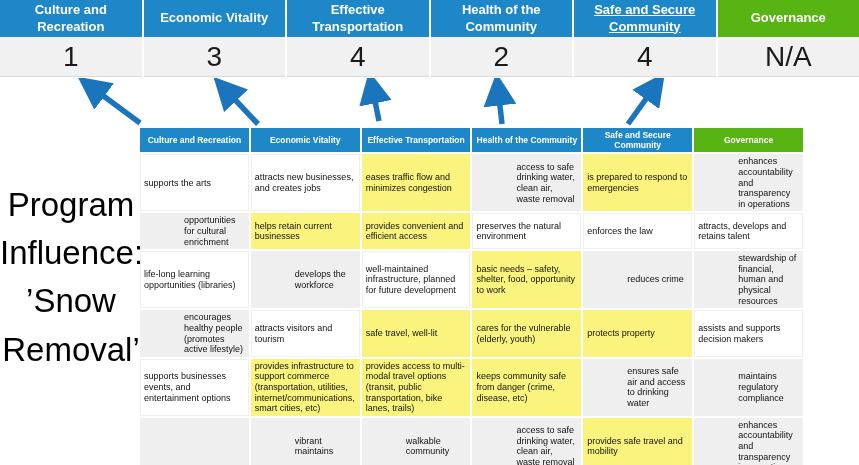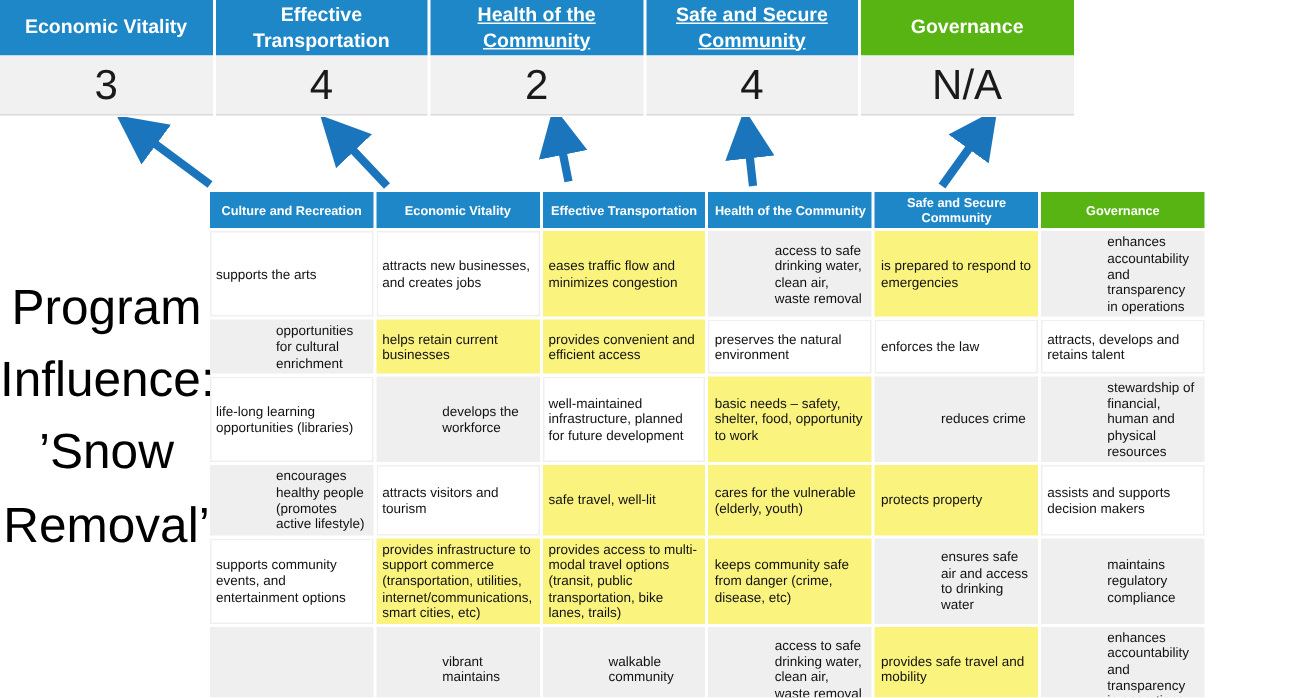--- a/index.html
+++ b/index.html
@@ -38,30 +38,35 @@
   .matrix td.yellow{background:var(--yellow);}
   .matrix tr:last-child td{height:29px;}
 </style>
 </head>
 <body>
 
 <div id="canvas">
 
   <div class="summary">
       <div class="sum-col">
+        <div class="sum-head blue" style="white-space: pre-line;">Culture and
+Recreation</div>
+        <div class="sum-val">1</div>
+      </div>
+      <div class="sum-col">
         <div class="sum-head blue" style="white-space: pre-line;">Economic Vitality</div>
         <div class="sum-val">3</div>
       </div>
       <div class="sum-col">
         <div class="sum-head blue" style="white-space: pre-line;">Effective
 Transportation</div>
         <div class="sum-val">4</div>
       </div>
       <div class="sum-col">
-        <div class="sum-head blue" style="white-space: pre-line; text-decoration: underline;">Health of the
+        <div class="sum-head blue" style="white-space: pre-line;">Health of the
 Community</div>
         <div class="sum-val">2</div>
       </div>
       <div class="sum-col">
         <div class="sum-head blue" style="white-space: pre-line; text-decoration: underline;">Safe and Secure
 Community</div>
         <div class="sum-val">4</div>
       </div>
       <div class="sum-col">
         <div class="sum-head green" style="white-space: pre-line;">Governance</div>
@@ -127,21 +132,21 @@
         </tr>
         <tr>
           <td class="gray">encourages healthy people (promotes active lifestyle)</td>
           <td class="white">attracts visitors and tourism</td>
           <td class="yellow">safe travel, well-lit</td>
           <td class="yellow">cares for the vulnerable (elderly, youth)</td>
           <td class="yellow">protects property</td>
           <td class="white">assists and supports decision makers</td>
         </tr>
         <tr>
-          <td class="white">supports community events, and entertainment options</td>
+          <td class="white">supports businesses events, and entertainment options</td>
           <td class="yellow">provides infrastructure to support commerce (transportation, utilities, internet/communications, smart cities, etc)</td>
           <td class="yellow">provides access to multi-modal travel options (transit, public transportation, bike lanes, trails)</td>
           <td class="yellow">keeps community safe from danger (crime, disease, etc)</td>
           <td class="gray">ensures safe air and access to drinking water</td>
           <td class="gray">maintains regulatory compliance</td>
         </tr>
         <tr>
           <td class="gray"></td>
           <td class="gray">vibrant maintains</td>
           <td class="gray">walkable community</td>

